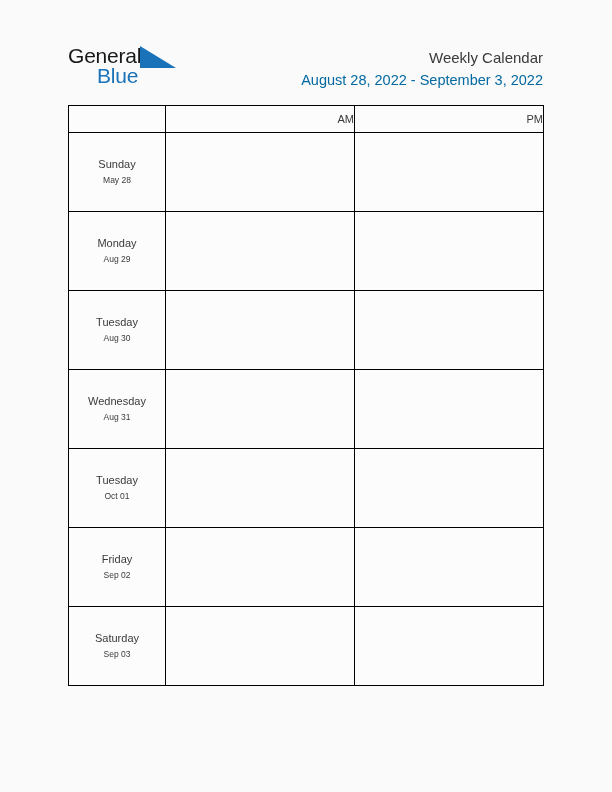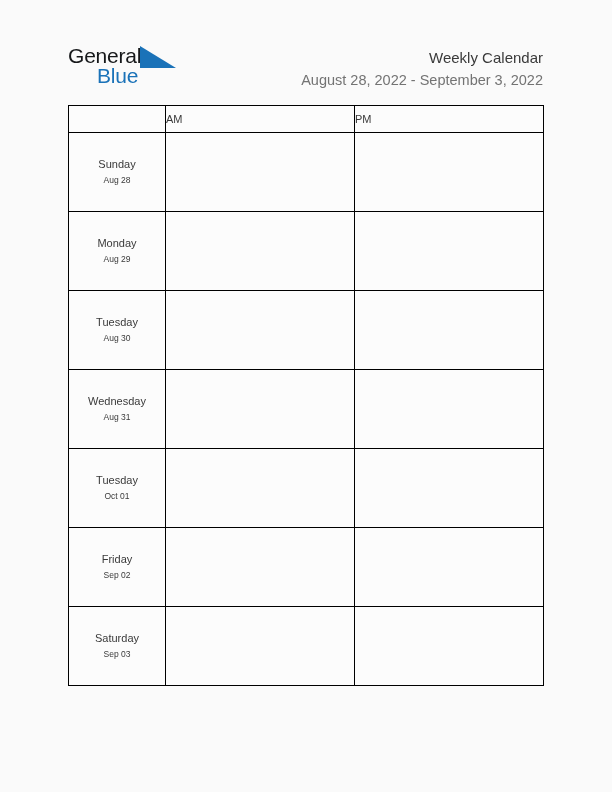--- a/index.html
+++ b/index.html
@@ -76,21 +76,21 @@
     text-align: right;
   }
   .title-main {
     font-size: 15px;
     color: #3a3a3a;
     line-height: 20px;
     white-space: nowrap;
   }
   .title-sub {
     font-size: 14.5px;
-    color: #737373;
+    color: #0369a1;
     line-height: 22px;
     margin-top: 1px;
     white-space: nowrap;
   }
 
   
   .calendar {
     position: absolute;
     left: 68px;
     top: 105px;
@@ -106,21 +106,21 @@
     font-weight: 400;
   }
   col.col-day   { width: 97px; }
   col.col-slot  { width: 189px; }
   col.col-slot2 { width: 189px; }
 
   .calendar thead th {
     height: 26px;
     font-size: 11px;
     color: #3a3a3a;
-    text-align: left;
+    text-align: right;
     vertical-align: middle;
   }
   .calendar tbody td {
     height: 78px;
     vertical-align: middle;
   }
   .daycell {
     text-align: center;
     line-height: 1.25;
   }
@@ -174,21 +174,21 @@
         <th></th>
         <th>AM</th>
         <th>PM</th>
       </tr>
     </thead>
     <tbody>
 
       <tr>
         <td class="daycell">
           <span class="day-name">Sunday</span>
-          <span class="day-date">Aug 28</span>
+          <span class="day-date">May 28</span>
         </td>
         <td class="slotcell"></td>
         <td class="slotcell"></td>
       </tr>
 
       <tr>
         <td class="daycell">
           <span class="day-name">Monday</span>
           <span class="day-date">Aug 29</span>
         </td>

